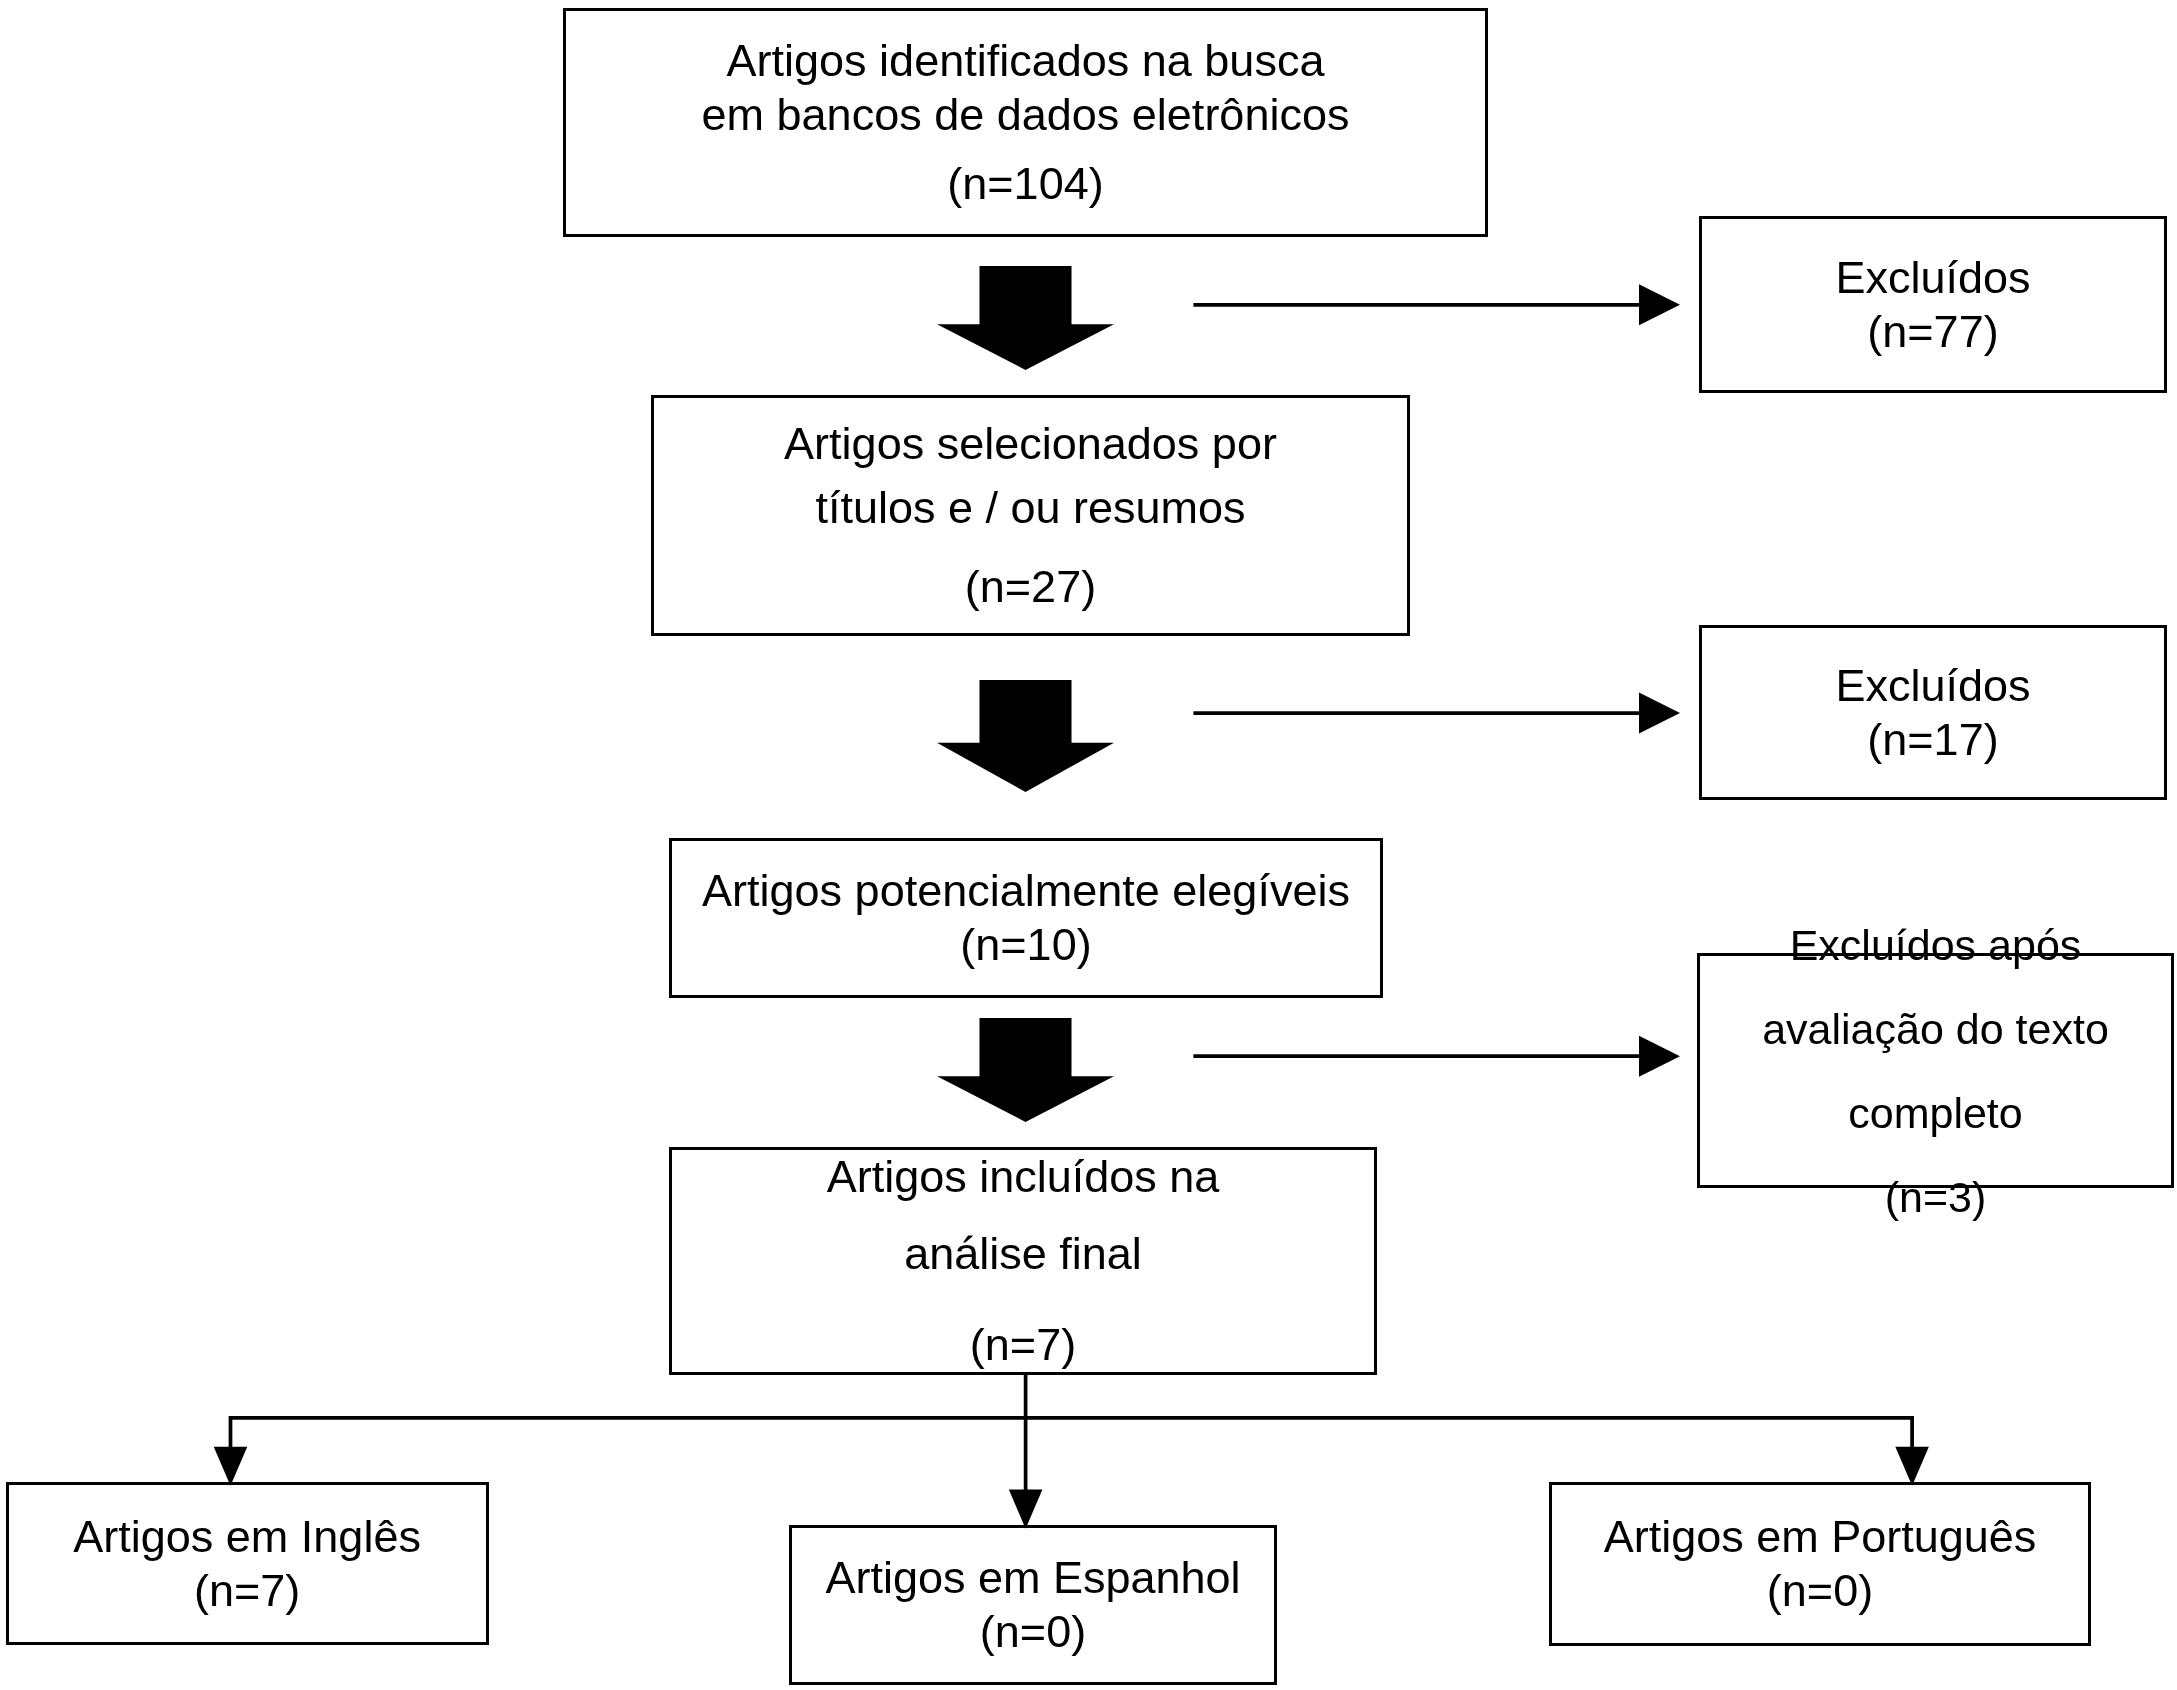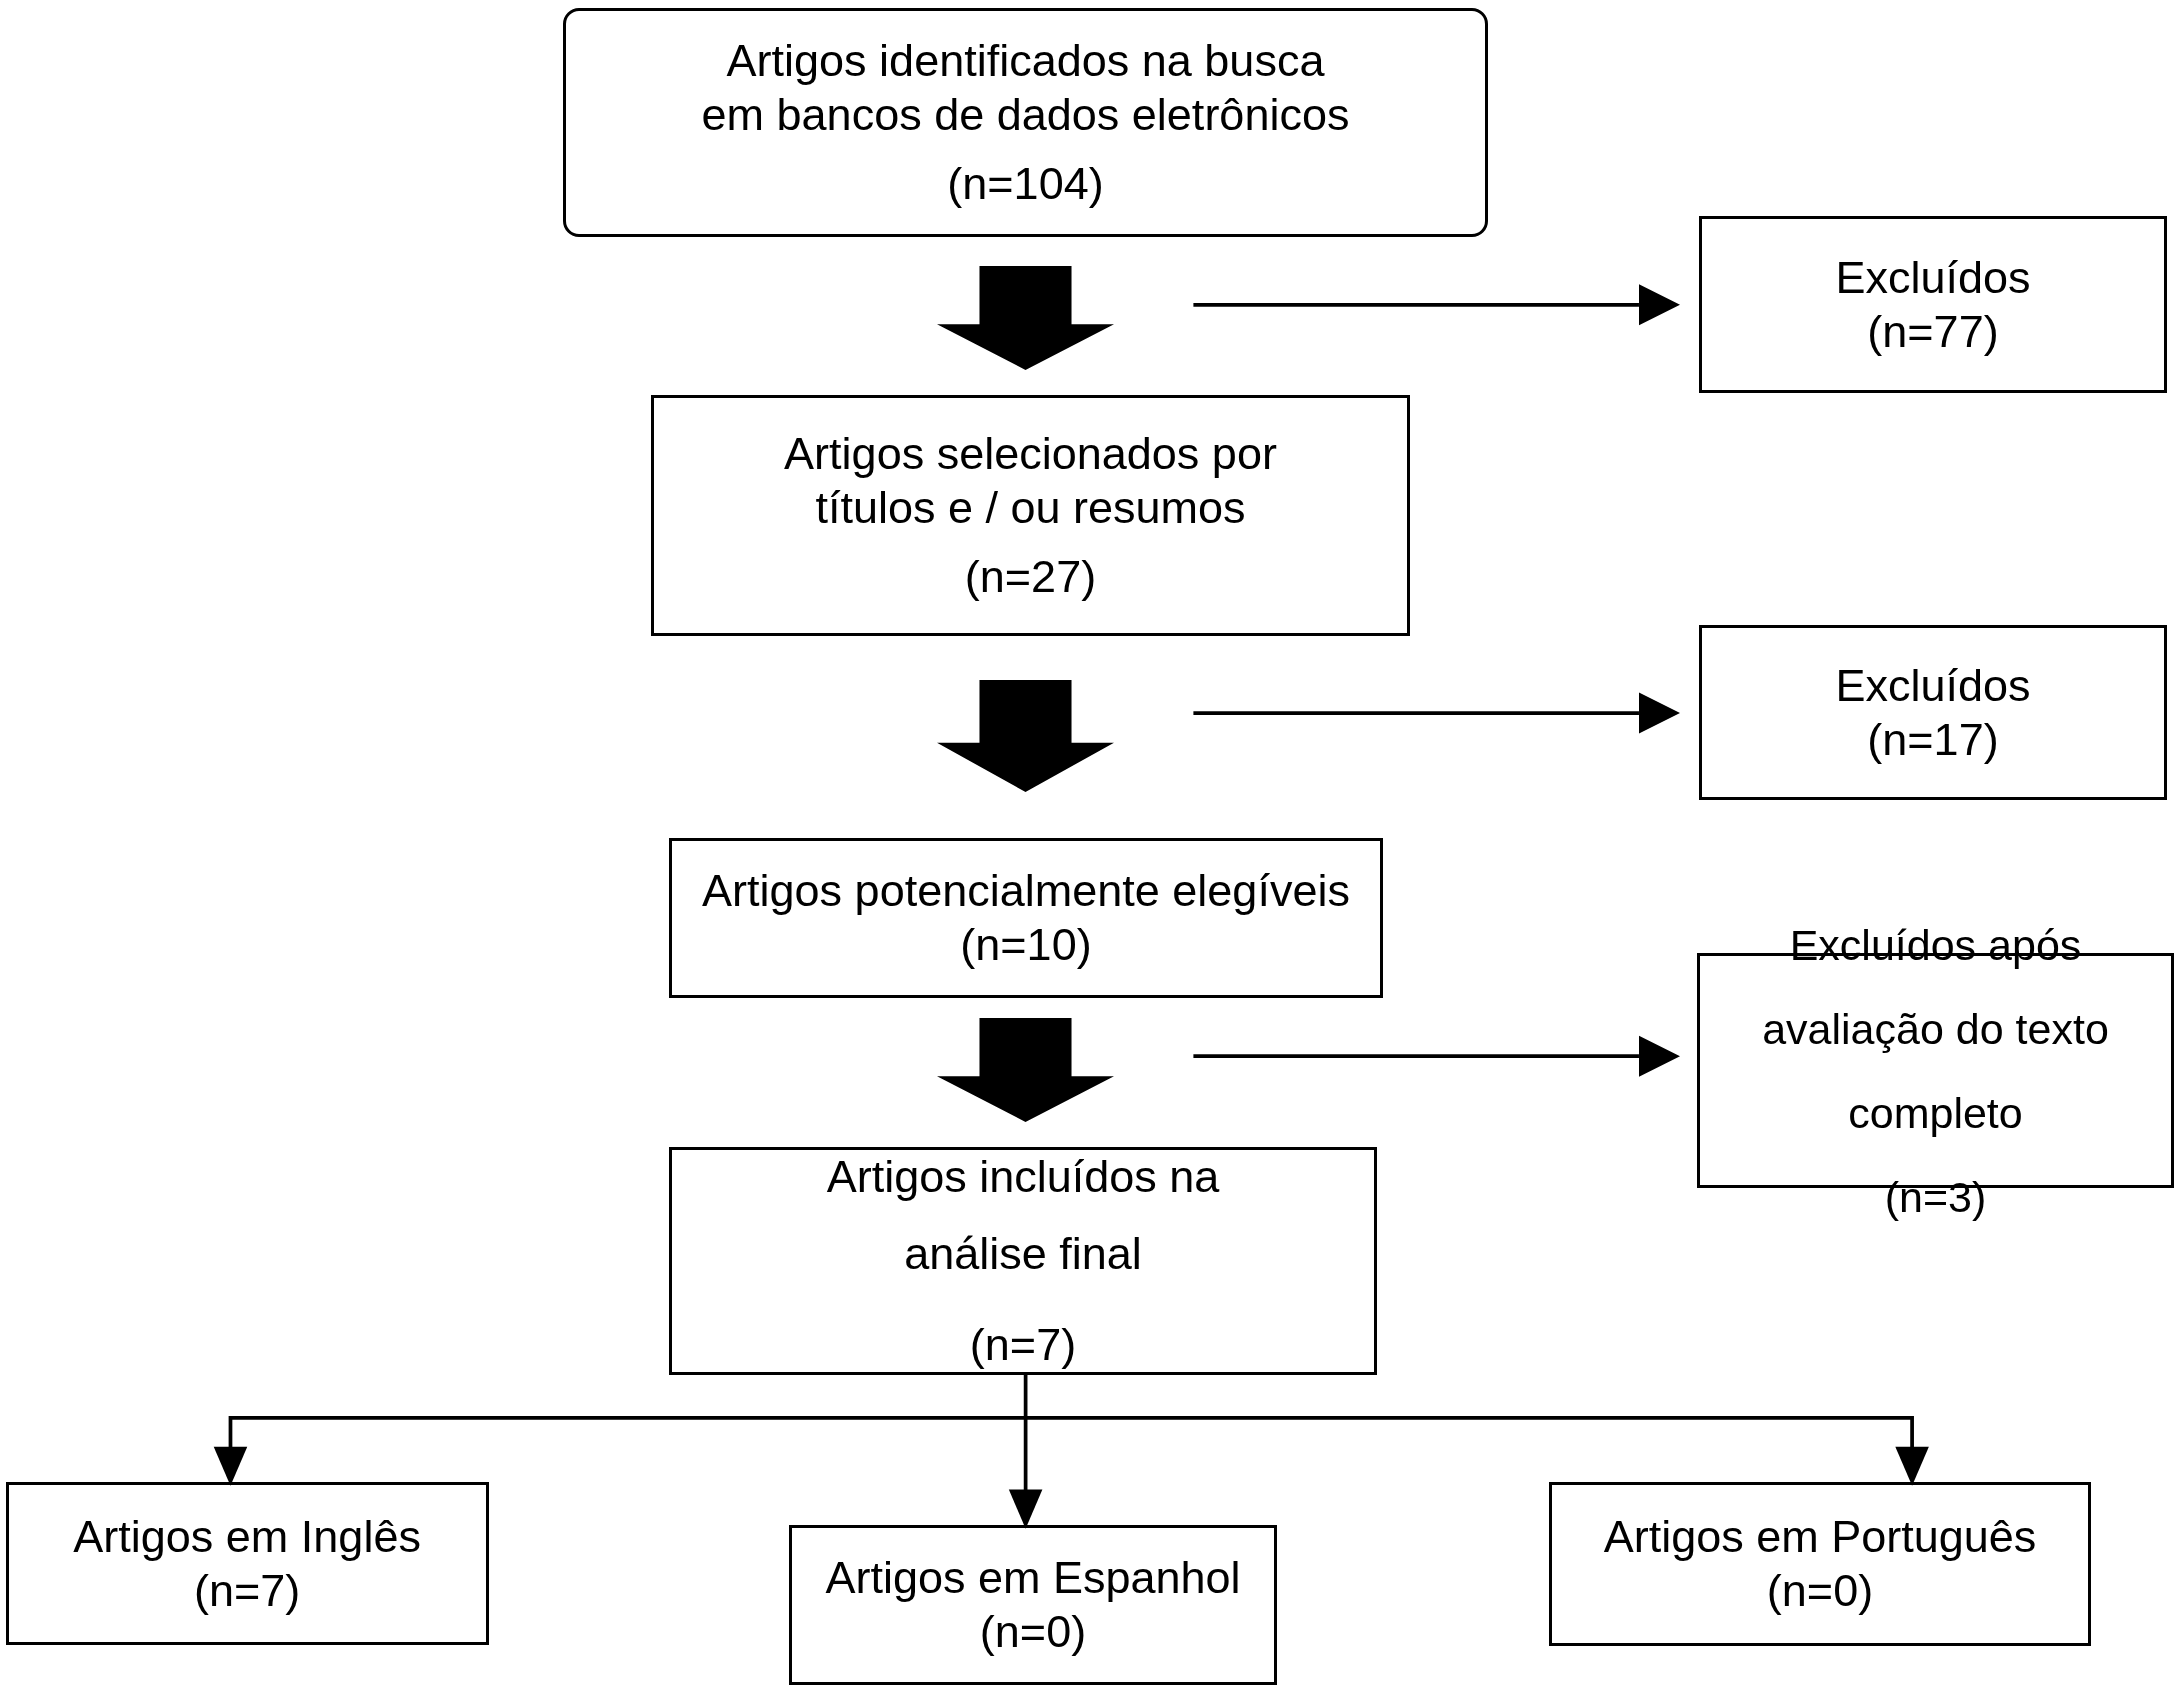--- a/index.html
+++ b/index.html
@@ -31,22 +31,22 @@
   .excl3 .line { font-size: 43px; line-height: 52px; }
 
   
   .block-arrow {
     position: absolute;
     background: #000000;
     clip-path: polygon(24% 0, 76% 0, 76% 56%, 100% 56%, 50% 100%, 0 56%, 24% 56%);
   }
 
   
-  #b-identified { left: 563px;  top: 7.5px;    width: 925px; height: 229px; border-radius: 16px; }
-  #b-selected   { left: 651px;  top: 395px;  width: 759px; height: 241px; }
+  #b-identified { left: 563px;  top: 7.5px;    width: 925px; height: 229px; }
+  #b-selected   { left: 651px;  top: 395px;  width: 759px; height: 241px; gap: 10px; }
   #b-eligible   { left: 669px;  top: 794px;  width: 714px; height: 160px; margin-top: 44px; }
   #b-included   { left: 669px;  top: 1147px; width: 708px; height: 228px; justify-content: space-between; }
 
   
   #b-excl1 { left: 1699px; top: 216px;  width: 468px; height: 177px; }
   #b-excl2 { left: 1699px; top: 625px;  width: 468px; height: 175px; }
   #b-excl3 { left: 1697px; top: 953px; width: 477px; height: 235px; gap: 32px; }
 
   
   #b-english    { left: 5.6px;    top: 1482px; width: 483px; height: 163px; }

